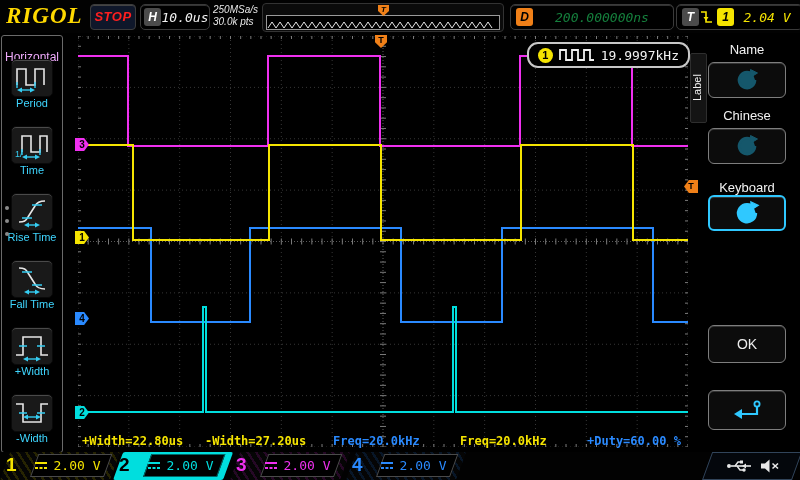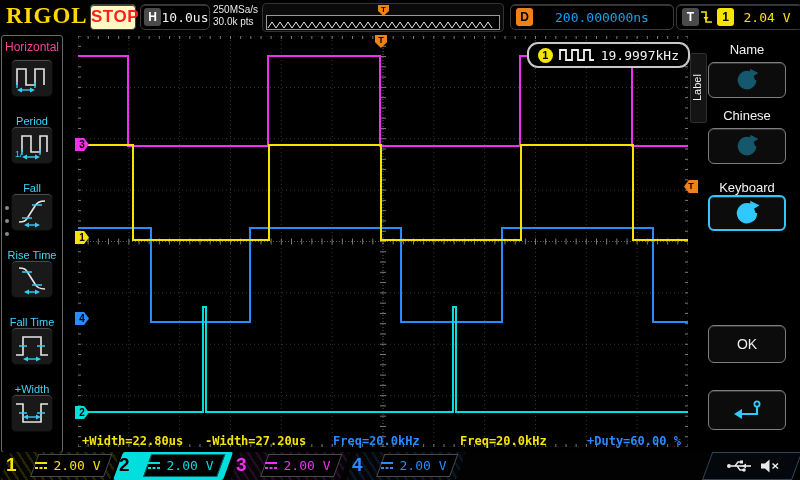--- a/index.html
+++ b/index.html
@@ -1,55 +1,55 @@
 <!DOCTYPE html>
 <html><head>
 <meta charset="utf-8">
 <style>
   html,body{margin:0;padding:0;background:#000;width:800px;height:480px;overflow:hidden;
     font-family:"Liberation Sans",sans-serif;-webkit-font-smoothing:antialiased;}
   #screen{position:relative;width:800px;height:480px;background:#000;}
 
   
-  #topbar{position:absolute;left:0;top:0;width:800px;height:33px;background:#020202;}
+  #topbar{position:absolute;left:0;top:0;width:800px;height:33px;background:#020202;font-style:italic;}
   #logo{position:absolute;left:6px;top:3px;font-family:"Liberation Serif",serif;font-weight:bold;
     font-size:23px;color:#ffd900;letter-spacing:1px;}
-  #stopbtn{position:absolute;left:90px;top:4px;width:44px;height:24px;background:#fef9c3;
-    border:1px solid #3c3c3c;border-radius:4px;color:#ff1f1f;font-weight:bold;font-size:17px;
+  #stopbtn{position:absolute;left:90px;top:4px;width:44px;height:24px;background:#0f172a;
+    border:1px solid #3c3c3c;border-radius:4px;color:#ff1f1f;font-weight:bold;font-size:13px;
     text-align:center;line-height:24px;letter-spacing:.5px;box-shadow:inset 0 1px 0 #444;}
   .pillbox{position:absolute;top:4px;height:24px;background:#000;border:1px solid #3a3a3a;
     border-radius:5px;display:flex;align-items:center;box-shadow:inset 0 1px 0 #333;}
   #hgroup{left:140px;width:68px;}
   .keybadge{display:inline-block;width:17px;height:18px;border-radius:3px;text-align:center;
     line-height:18px;font-weight:bold;font-size:12px;margin-left:3px;}
   .graybadge{background:#4b4b4b;color:#fff;}
   .orangebadge{background:#f08018;color:#000;}
   .yellowbadge{background:#f5e400;color:#000;}
   .pillval{color:#f2f2f2;font-size:13px;font-family:"DejaVu Sans Mono",monospace;flex:1;text-align:center;}
   #rate{position:absolute;left:213px;top:4px;color:#e8e8e8;font-size:10px;line-height:12px;
     font-family:"Liberation Sans",sans-serif;}
   #membar{position:absolute;left:262px;top:3px;width:240px;height:27px;background:#0b0b0b;
     border:1px solid #333;border-radius:4px;}
   #memwin{position:absolute;left:3px;top:11px;width:232px;height:13px;border:1px solid #9a9a9a;background:#000;}
   #memtrig{position:absolute;left:115px;top:1px;width:11px;height:11px;background:#f08018;
     clip-path:polygon(0 0,100% 0,100% 55%,50% 100%,0 55%);color:#000;font-size:8px;font-weight:bold;
     text-align:center;line-height:9px;}
   #dgroup{left:510px;width:158px;padding:0 2px;}
   #tgroup{left:676px;width:121px;padding:0 2px;}
-  #dval{color:#0ea5e9;}
+  #dval{color:#15803d;}
   #tval{color:#f5e400;}
 
   
   #leftmenu{position:absolute;left:1px;top:35px;width:60px;height:416px;border:1px solid #6a6a6a;
     border-radius:3px;background:#000;}
-  #lm-title{color:#ec4899;font-size:12px;text-align:center;margin-top:4px;}
+  #lm-title{color:#f0abfc;font-size:12px;text-align:center;margin-top:14px;}
   .lm-item{position:absolute;left:0;width:60px;text-align:center;}
   .lm-iconbtn{margin:0 auto;width:40px;height:36px;background:#191919;border:1px solid #090909;
     border-radius:5px;box-shadow:inset 0 1px 0 #4a4a4a;display:flex;align-items:center;justify-content:center;}
-  .lm-label{margin-top:18px;color:#3fd6ff;font-size:11px;white-space:nowrap;}
+  .lm-label{margin-top:0;color:#3fd6ff;font-size:11px;white-space:nowrap;}
   .pagedot{position:absolute;left:3px;width:4px;height:4px;border-radius:50%;background:#8a8a8a;}
   .wavestroke{stroke:#e6e6e6;stroke-width:1.6;fill:none;}
   .cyanstroke{stroke:#35cdf2;stroke-width:1.4;fill:none;}
   .cyanfill{fill:#35cdf2;}
 
   
   #plot{position:absolute;left:76px;top:33px;width:614px;height:419px;background:#000;overflow:visible;}
   #graticule{position:absolute;left:2px;top:3px;}
   .chmarker{position:absolute;left:-1px;width:14px;height:13px;color:#000;font-size:10px;font-weight:bold;
     text-align:center;line-height:13px;clip-path:polygon(0 0,65% 0,100% 50%,65% 100%,0 100%);z-index:4;}
@@ -152,21 +152,21 @@
     <div class="lm-item" style="top:90px">
       <div class="lm-iconbtn">
         <svg width="36" height="32" viewBox="0 0 36 32">
           <path class="wavestroke" d="M8,23 V7 H17 V23 H26 V7 H33 V23"></path>
           <path class="cyanstroke" d="M8,20 V26 M26,20 V26"></path>
           <text x="1" y="28" fill="#35cdf2" font-size="9" font-family="Liberation Sans">1/</text>
           <path class="cyanstroke" d="M12,28 H22"></path>
           <path class="cyanfill" d="M8,28 L13,25.5 V30.5 Z M26,28 L21,25.5 V30.5 Z"></path>
         </svg>
       </div>
-      <div class="lm-label">Fall</div>
+      <div class="lm-label">Time</div>
     </div>
 
     <div class="lm-item" style="top:224px">
       <div class="lm-iconbtn">
         <svg width="36" height="32" viewBox="0 0 36 32">
           <path class="wavestroke" d="M5,5 C10,5 12,6 14,10 L21,21 C23,25 26,26 31,26"></path>
           <path class="cyanstroke" d="M8,9 H18 M18,22 H28"></path>
           <path class="cyanstroke" d="M14,29 H24"></path>
           <path class="cyanfill" d="M10,29 L15,26.5 V31.5 Z M26,29 L21,26.5 V31.5 Z"></path>
         </svg>

